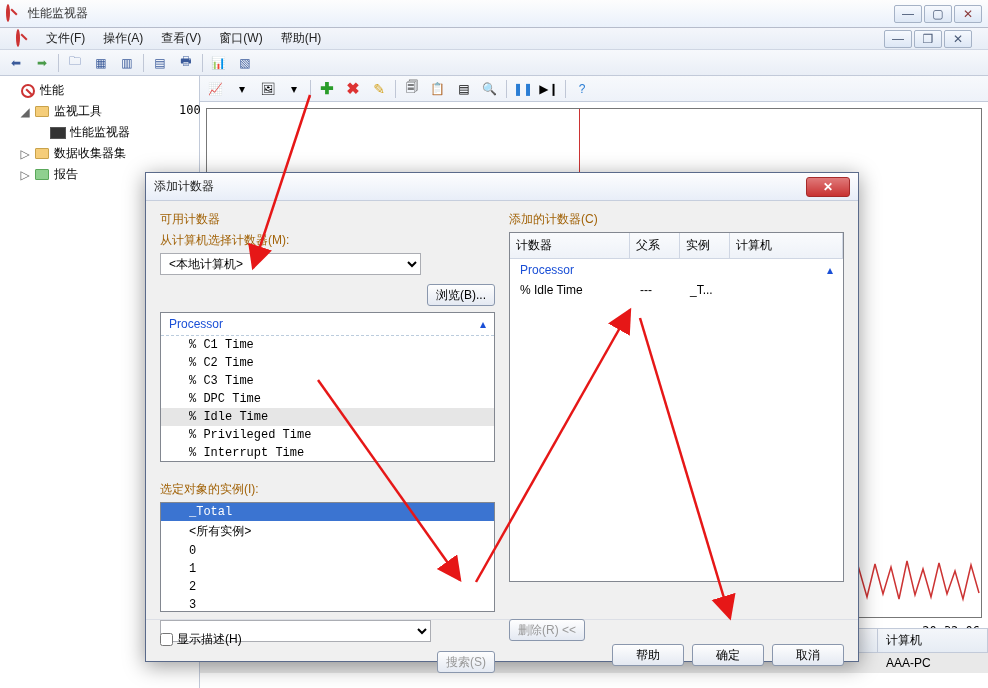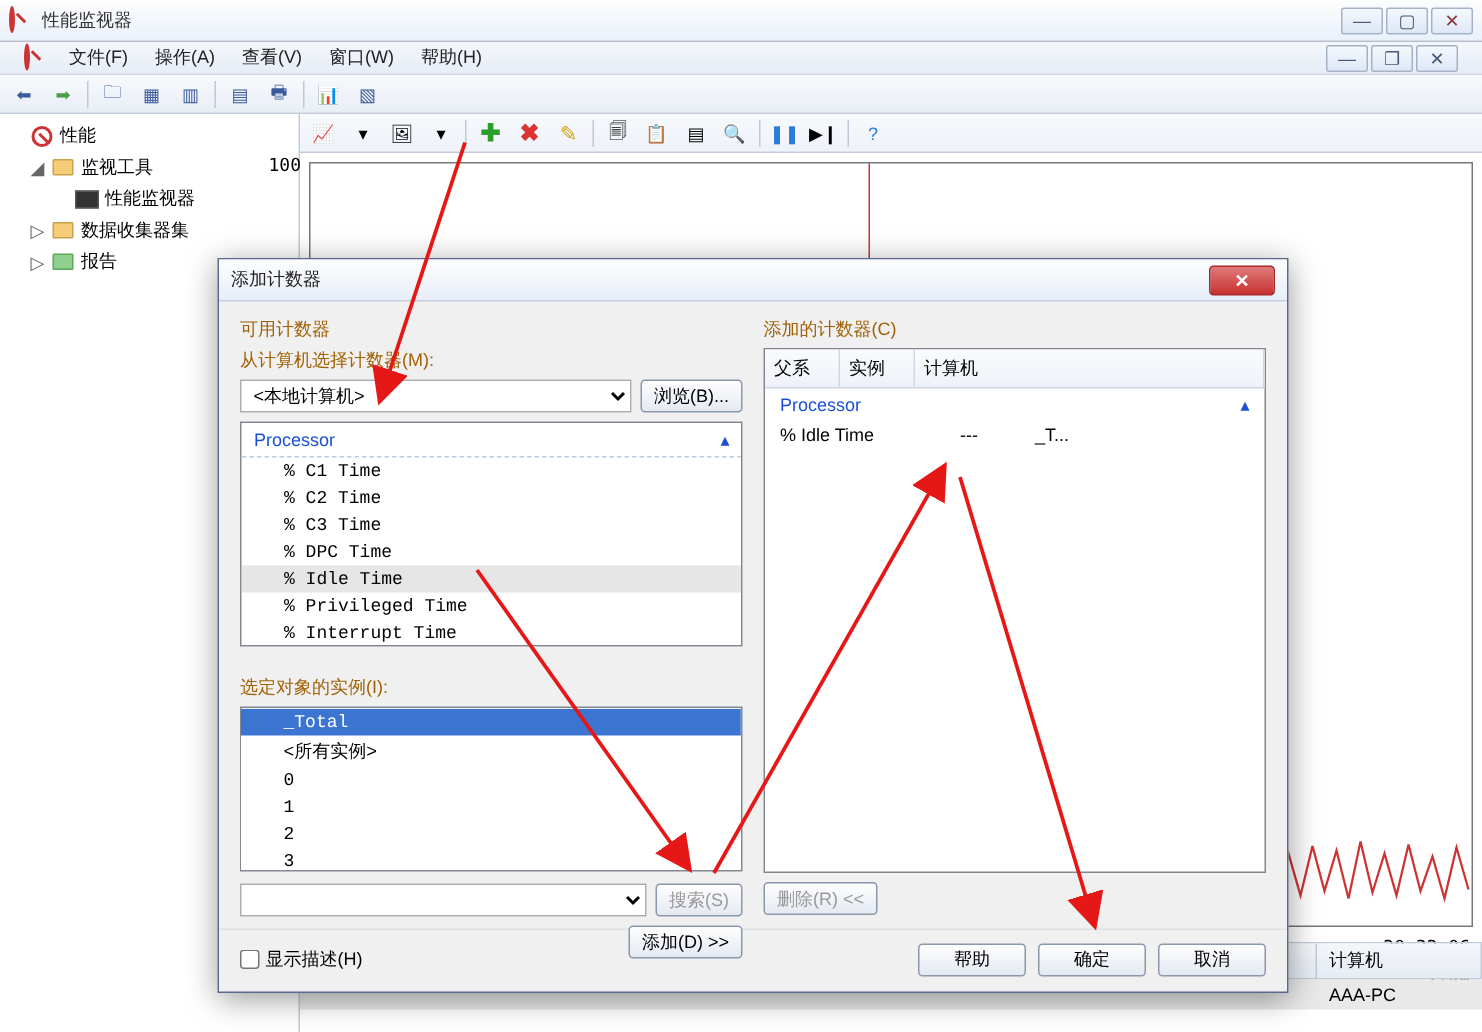--- a/index.html
+++ b/index.html
@@ -51,21 +51,21 @@
 .dialog { position:absolute; left:145px; top:172px; width:714px; height:490px; background:#f0f0f0; border:1px solid #5a6a8a; box-shadow:0 4px 20px rgba(0,0,0,.4); }
 .dlg-title { height:28px; background:linear-gradient(#fdfdfe,#e8eef8); display:flex; align-items:center; padding:0 8px; border-bottom:1px solid #c6cedd; }
 .dlg-title .t { color:#222; }
 .dlg-close { margin-left:auto; width:44px; height:20px; background:linear-gradient(#e07a7a,#c83232); border:1px solid #a52a2a; border-radius:3px; display:flex; align-items:center; justify-content:center; color:#fff; font-weight:bold; }
 
 .dlg-body { padding:10px 14px; display:flex; gap:14px; height:calc(100% - 70px); }
 .dlg-left, .dlg-right { flex:1; }
 .group-label { margin-bottom:4px; color:#a16207; }
 .combo { display:flex; gap:6px; margin-bottom:6px; }
 .combo select, .combo input { flex:1; height:22px; border:1px solid #abadb3; background:#fff; padding:0 4px; }
-.btn { height:22px; padding:0 8px; border:1px solid #8a97ad; background:linear-gradient(#fefefe,#e4e9f2); border-radius:3px; cursor:default; }
+.btn { height:22px; padding:0 8px; border:1px solid #8a97ad; background:linear-gradient(#fefefe,#e4e9f2); border-radius:3px; cursor:default;margin-top:31px; }
 
 .listbox { border:1px solid #828790; background:#fff; overflow-y:auto; }
 .lb-counters { height:150px; position:relative; }
 .lb-counters .scroll-inner { position:absolute; inset:0; overflow-y:scroll; }
 .lb-header { color:#1a4fd6; font-family:"Courier New",monospace; padding:4px 8px; display:flex; justify-content:space-between; border-bottom:1px dashed #bcd; }
 .lb-header .caret { color:#1a4fd6; }
 .lb-item { font-family:"Courier New",monospace; padding:2px 28px; cursor:default; }
 .lb-item.sel { background:#e6e6e6; }
 
 .lb-inst { height:110px; }
@@ -277,20 +277,21 @@
       </div>
       <div class="add-row">
         <button class="btn">添加(D) &gt;&gt;</button>
       </div>
     </div>
 
     <div class="dlg-right">
       <div class="group-label">添加的计数器(C)</div>
       <div class="added-box">
         <div class="added-hdr">
+          <div style="width:120px">计数器</div>
           <div style="width:50px">父系</div>
           <div style="width:50px">实例</div>
           <div style="flex:1">计算机</div>
         </div>
         <div class="added-cat">
           <span>Processor</span>
           <span>▴</span>
         </div>
         <div class="added-row">
           <span style="width:120px">% Idle Time</span>

